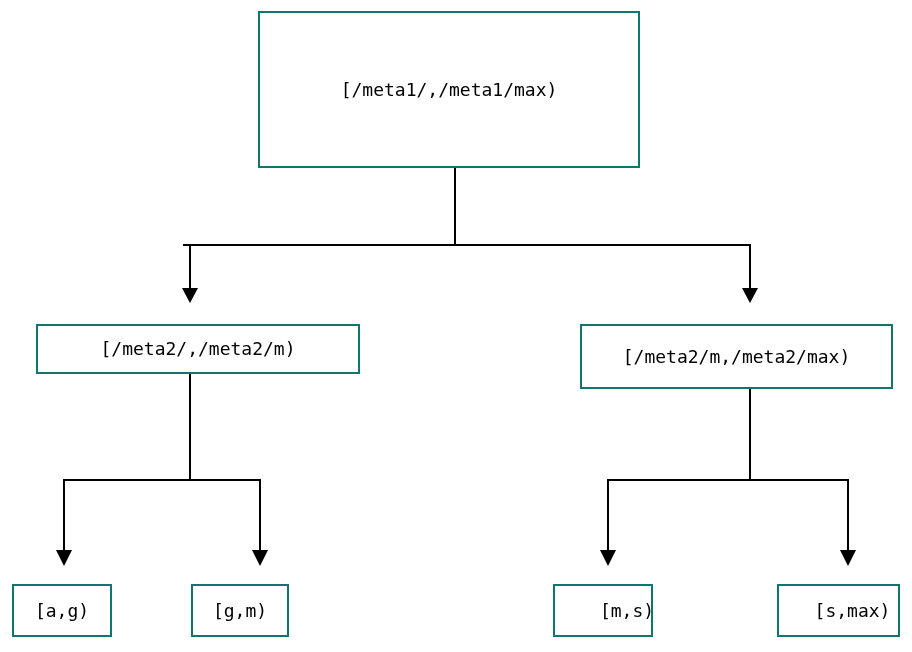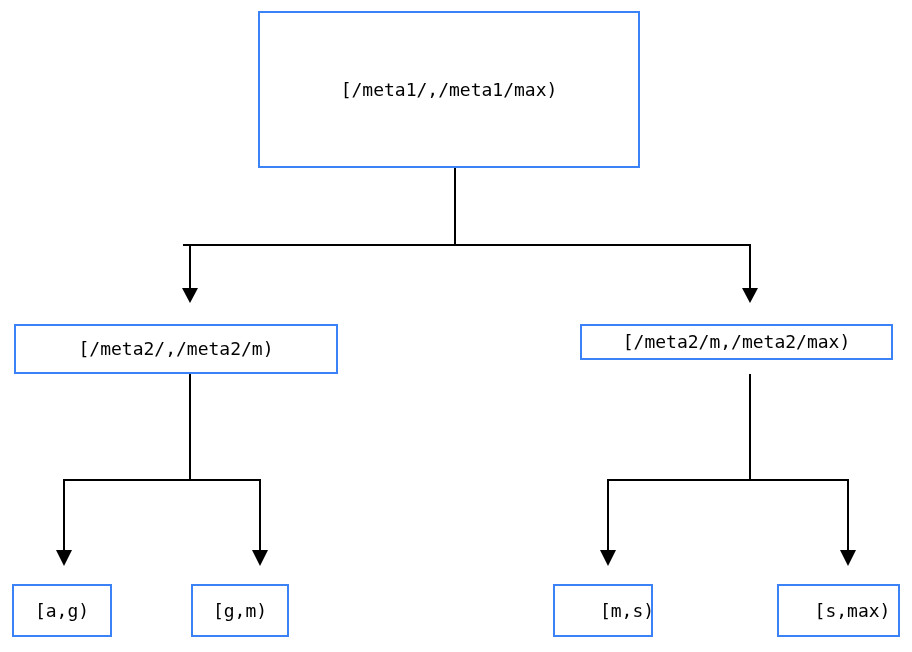--- a/index.html
+++ b/index.html
@@ -21,42 +21,42 @@
   #diagram-svg {
     position: absolute;
     left: 0;
     top: 0;
     width: 912px;
     height: 652px;
   }
   .node-box {
     position: absolute;
     box-sizing: border-box;
-    border: 2px solid #3b82f6;
+    border: 2px solid #0f766e;
     background: #ffffff;
     display: flex;
     align-items: center;
     justify-content: center;
     font-family: "DejaVu Sans Mono", "Liberation Mono", monospace;
     font-size: 18px;
     line-height: 1;
     color: #000000;
     letter-spacing: 0px;
     white-space: nowrap;
     z-index: 2;
   }
   .node-label {
     font-family: "DejaVu Sans Mono", "Liberation Mono", monospace;
     font-size: 18px;
     color: #000000;
     white-space: pre;
   }
   #node-root      { left: 258px; top: 11px;  width: 382px; height: 157px; }
-  #node-mid-left  { left: 14px;  top: 324px; width: 324px; height: 50px; }
-  #node-mid-right { left: 580px; top: 324px; width: 313px; height: 36px; text-align: center; }
+  #node-mid-left  { left: 36px;  top: 324px; width: 324px; height: 50px; }
+  #node-mid-right { left: 580px; top: 324px; width: 313px; height: 65px; text-align: center; }
   #node-leaf-0    { left: 12px;   top: 584px; width: 100px; height: 53px; }
   #node-leaf-1    { left: 191px; top: 584px; width: 98px;  height: 53px; }
   #node-leaf-2    { left: 553px; top: 584px; width: 100px; height: 53px; padding-left: 48px; }
   #node-leaf-3    { left: 777px; top: 584px; width: 123px; height: 53px; padding-left: 28px; }
 </style>
 </head>
 <body>
 
 <div id="diagram-root">
 

